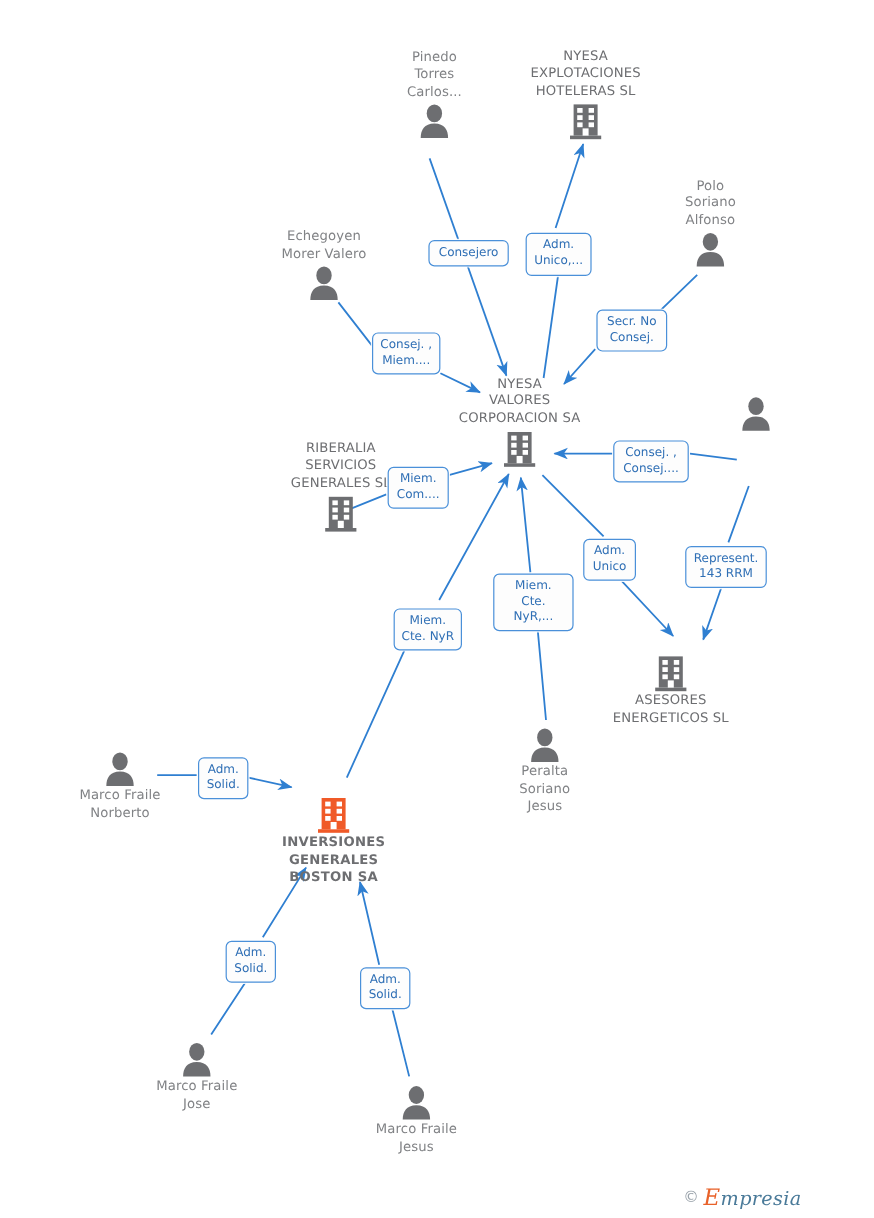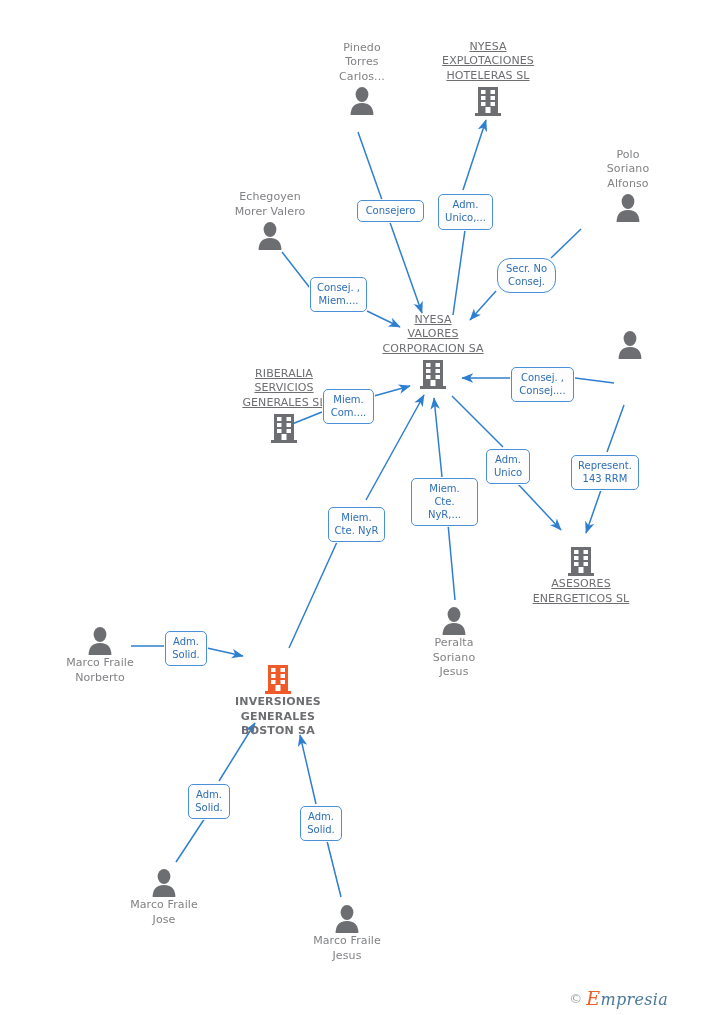--- a/index.html
+++ b/index.html
@@ -34,21 +34,20 @@
   }
   .node-label {
     font-size: 11px;
     line-height: 14.5px;
     color: #808285;
     letter-spacing: 0.1px;
     white-space: pre-line;
   }
   .node-label.company {
     color: #6d6e71;
-    text-decoration: underline;
   }
   .node-label.focus {
     color: #6d6e71;
     font-weight: bold;
     letter-spacing: 0.2px;
   }
   .icon-wrap {
     display: flex;
     justify-content: center;
     align-items: flex-end;
@@ -146,21 +145,21 @@
             <rect x="7" y="5" width="4.5" height="4" fill="#ffffff"></rect>
             <rect x="16.5" y="5" width="4.5" height="4" fill="#ffffff"></rect>
             <rect x="7" y="11" width="4.5" height="4" fill="#ffffff"></rect>
             <rect x="16.5" y="11" width="4.5" height="4" fill="#ffffff"></rect>
             <rect x="7" y="17" width="4.5" height="4" fill="#ffffff"></rect>
             <rect x="16.5" y="17" width="4.5" height="4" fill="#ffffff"></rect>
             <rect x="11.5" y="22" width="5" height="6" fill="#ffffff"></rect>
           </svg>
         </div>
       </div>
-      <div class="node" style="top: 147.5px; left: 628px;">
+      <div class="node" style="top: 147.5px; left: 592px;">
         <div class="node-label">Polo
 Soriano
 Alfonso</div>
         <div class="icon-wrap person">
           <svg width="28" height="30" viewBox="0 0 28 30">
             <ellipse cx="14" cy="8.5" rx="6.4" ry="7.4" fill="#6d6e71"></ellipse>
             <path d="M14 17 C5.5 17 2.6 22.5 2.6 29 L25.4 29 C25.4 22.5 22.5 17 14 17 Z" fill="#6d6e71"></path>
           </svg>
         </div>
       </div>
@@ -211,21 +210,21 @@
             <rect x="7" y="5" width="4.5" height="4" fill="#ffffff"></rect>
             <rect x="16.5" y="5" width="4.5" height="4" fill="#ffffff"></rect>
             <rect x="7" y="11" width="4.5" height="4" fill="#ffffff"></rect>
             <rect x="16.5" y="11" width="4.5" height="4" fill="#ffffff"></rect>
             <rect x="7" y="17" width="4.5" height="4" fill="#ffffff"></rect>
             <rect x="16.5" y="17" width="4.5" height="4" fill="#ffffff"></rect>
             <rect x="11.5" y="22" width="5" height="6" fill="#ffffff"></rect>
           </svg>
         </div>
       </div>
-      <div class="node" style="top: 543px; left: 581px;">
+      <div class="node" style="top: 543px; left: 559px;">
         <div class="icon-wrap">
           <svg width="28" height="32" viewBox="0 0 28 32">
             <rect x="4" y="2" width="20" height="26" fill="#6d6e71"></rect>
             <rect x="1" y="28" width="26" height="3" fill="#6d6e71"></rect>
             <rect x="7" y="5" width="4.5" height="4" fill="#ffffff"></rect>
             <rect x="16.5" y="5" width="4.5" height="4" fill="#ffffff"></rect>
             <rect x="7" y="11" width="4.5" height="4" fill="#ffffff"></rect>
             <rect x="16.5" y="11" width="4.5" height="4" fill="#ffffff"></rect>
             <rect x="7" y="17" width="4.5" height="4" fill="#ffffff"></rect>
             <rect x="16.5" y="17" width="4.5" height="4" fill="#ffffff"></rect>
@@ -292,21 +291,21 @@
           </svg>
         </div>
         <div class="node-label">Marco Fraile
 Jesus</div>
       </div>
     </div>
   <div id="edge-label-layer">
       <div class="edge-label" style="left: 357px; top: 200px; width: 67px; min-height: 20px;">Consejero</div>
       <div class="edge-label" style="left: 438px; top: 194px; width: 55px; min-height: 36px;">Adm.
 Unico,...</div>
-      <div class="edge-label" style="left: 497px; top: 258px; width: 59px; min-height: 34px; border-radius: 13px;">Secr.  No
+      <div class="edge-label" style="left: 497px; top: 258px; width: 59px; min-height: 34px;">Secr.  No
 Consej.</div>
       <div class="edge-label" style="left: 310px; top: 277px; width: 57px; min-height: 35px;">Consej. ,
 Miem....</div>
       <div class="edge-label" style="left: 323px; top: 389px; width: 51px; min-height: 34px;">Miem.
 Com....</div>
       <div class="edge-label" style="left: 511px; top: 367px; width: 63px; min-height: 34px;">Consej. ,
 Consej....</div>
       <div class="edge-label" style="left: 571px; top: 455px; width: 68px; min-height: 34px;">Represent.
 143 RRM</div>
       <div class="edge-label" style="left: 486px; top: 449px; width: 44px; min-height: 34px;">Adm.

